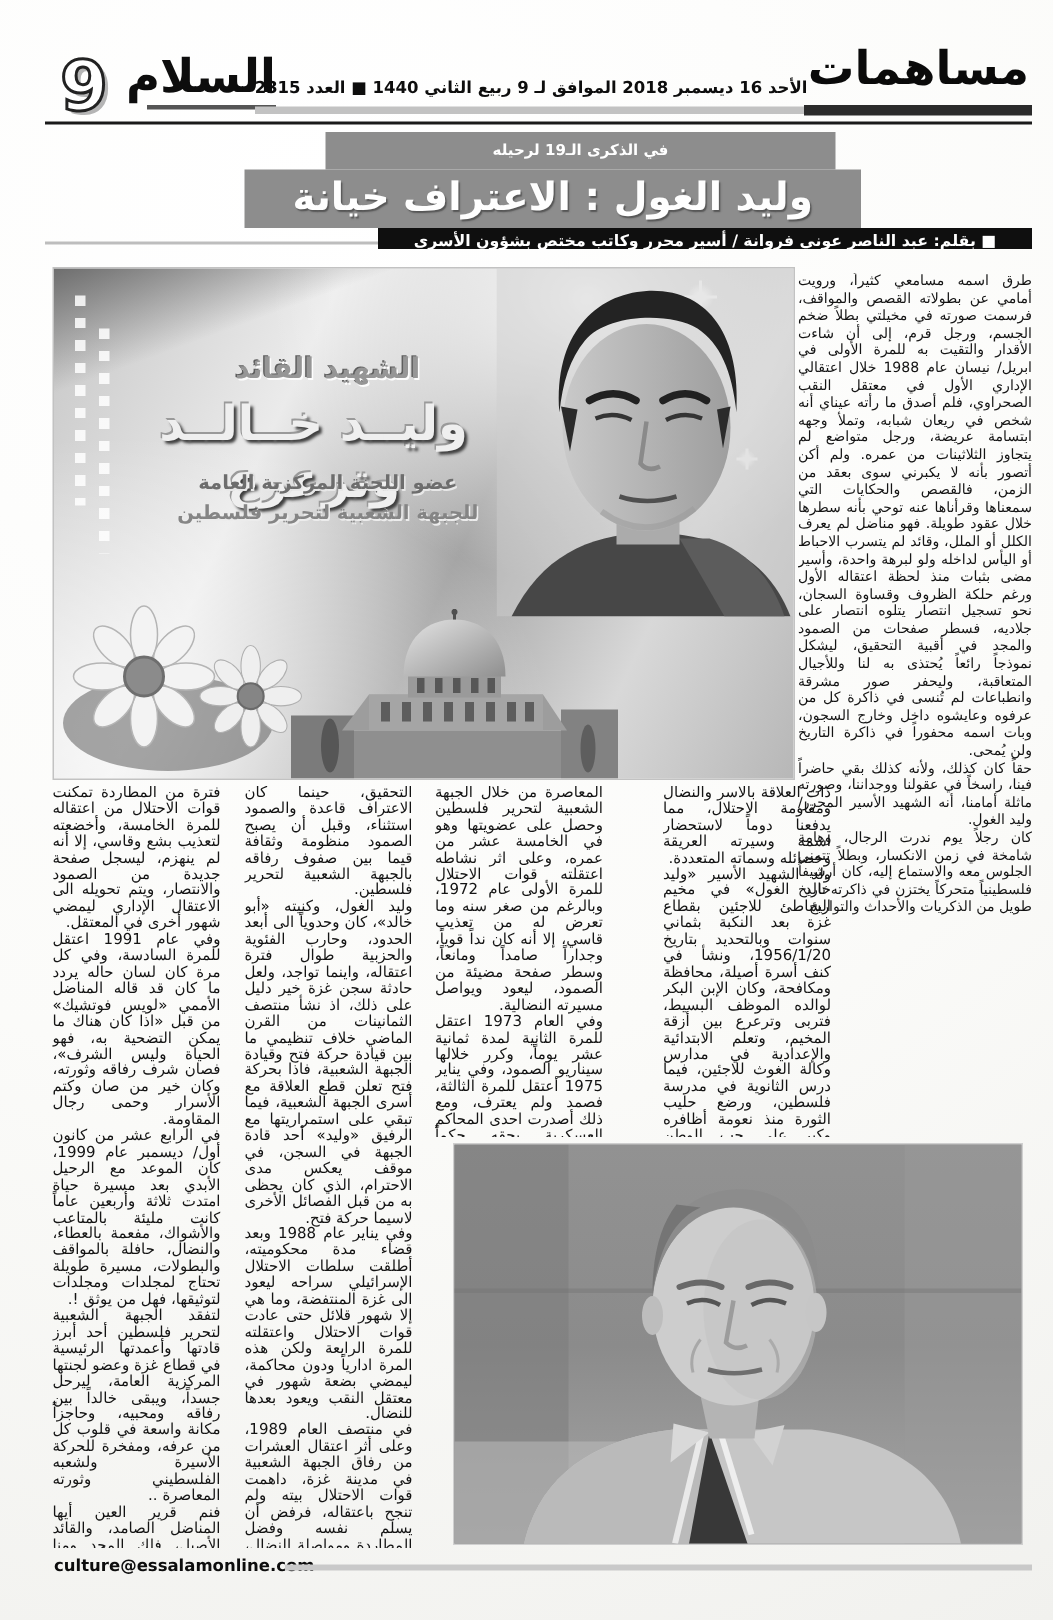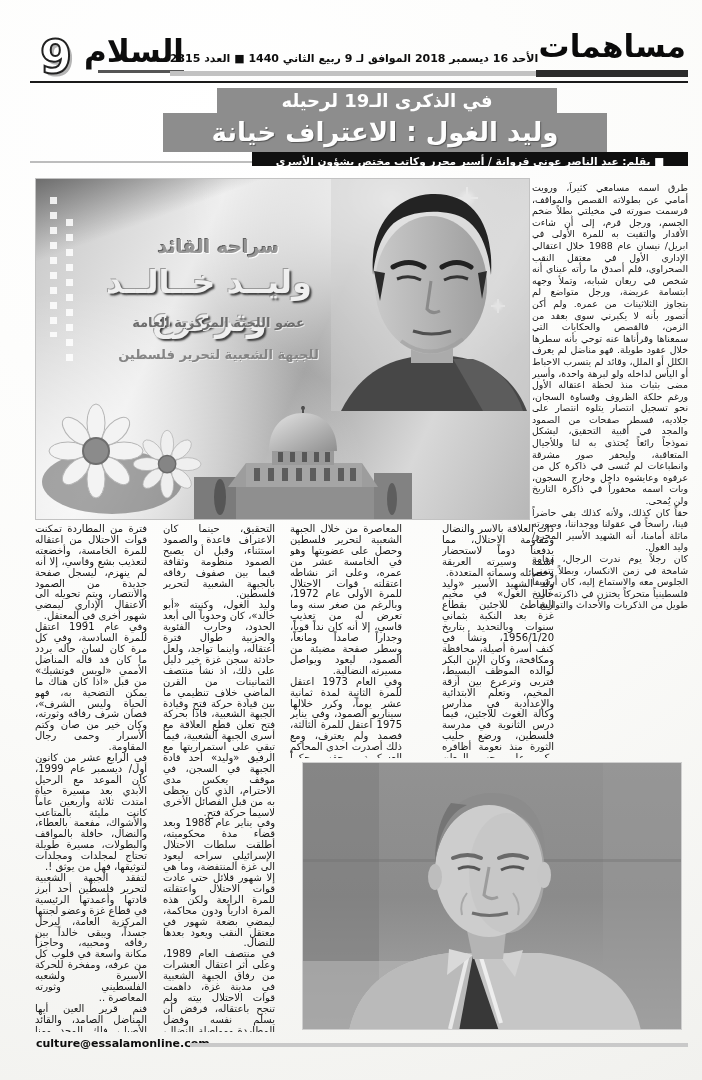--- a/index.html
+++ b/index.html
@@ -15,22 +15,22 @@
   .logo-text{font-size:31px;font-weight:bold;color:#0d0d0d;line-height:1;}
   .logo-tagline{height:3px;background:#555;margin-top:3px;}
   .dateline{position:absolute;left:168px;top:52px;width:372px;text-align:center;
     font-size:11px;font-weight:bold;color:#0d0d0d;}
   .date-underline{position:absolute;left:170px;top:71px;width:368px;height:5px;background:#c2c2c2;}
   .section{position:absolute;right:16px;top:28px;font-size:31px;font-weight:bold;color:#0a0a0a;}
   .section-underline{position:absolute;right:14px;top:70px;width:152px;height:7px;background:#2b2b2b;}
   .masthead-rule{position:absolute;left:30px;top:81px;width:658px;height:2px;background:#1a1a1a;}
   
   .kicker-bar{position:absolute;left:217px;top:88px;width:340px;height:25px;background:#8d8d8d;
-    color:#fff;font-size:18px;font-weight:bold;text-align:center;line-height:25px;}
-  .title-bar{position:absolute;left:163px;top:113px;width:444px;height:39px;background:#8d8d8d;
+    color:#fff;font-size:10px;font-weight:bold;text-align:center;line-height:25px;}
+  .title-bar{position:absolute;left:163px;top:113px;width:411px;height:39px;background:#8d8d8d;
     color:#fefefe;font-size:26px;font-weight:bold;text-align:center;line-height:39px;
     text-shadow:1px 1px 1px #555;}
   .byline-rule{position:absolute;left:30px;top:161px;width:222px;height:2px;background:#bdbdbd;}
   .byline-bar{position:absolute;left:252px;top:152px;width:436px;height:14px;background:#0f0f0f;
     color:#fff;font-size:10.5px;font-weight:bold;text-align:center;line-height:19px;}
   
   .poster{position:absolute;left:35px;top:178px;width:495px;height:342px;margin:0;overflow:hidden;
     border:1px solid #c2c2c2;box-sizing:border-box;
     background:
       linear-gradient(160deg, #6e6e6e 0%, rgba(110,110,110,0) 16%),
@@ -47,21 +47,21 @@
       linear-gradient(#fff,#fff) center/100% 2px no-repeat;opacity:.9;}
   .sp1{left:420px;top:8px;}.sp2{left:455px;top:120px;width:14px;height:14px;opacity:.7;}
   .pc-kicker{position:absolute;left:55px;top:56px;width:255px;text-align:center;
     font-size:19px;font-weight:bold;color:#969696;
     text-shadow:1px 1px 0 #fdfdfd,-1px -1px 0 #5f5f5f;}
   .pc-name{position:absolute;left:8px;top:84px;width:330px;text-align:center;
     font-size:32px;font-weight:bold;color:#efefef;letter-spacing:1px;
     text-shadow:2px 2px 2px #3f3f3f,-1px -1px 0 #9a9a9a;}
   .pc-sub1{position:absolute;left:55px;top:136px;width:255px;text-align:center;
     font-size:13px;font-weight:bold;color:#6d6d6d;text-shadow:1px 1px 0 #e8e8e8;}
-  .pc-sub2{position:absolute;left:55px;top:168px;width:255px;text-align:center;
+  .pc-sub2{position:absolute;left:55px;top:156px;width:255px;text-align:center;
     font-size:13px;font-weight:bold;color:#858585;text-shadow:1px 1px 0 #ececec;}
   .portrait-wrap{position:absolute;left:295px;top:0;width:200px;height:232px;}
   .daisies-wrap{position:absolute;left:6px;bottom:4px;width:170px;height:128px;}
   .dome-wrap{position:absolute;left:158px;bottom:0;width:218px;height:114px;}
   
   .col{position:absolute;font-size:10px;line-height:10.9px;text-align:justify;
     color:#141414;white-space:pre-line;overflow:hidden;}
   .col-r{left:532px;top:182px;width:156px;height:576px;font-size:9.4px;line-height:11.6px;}
   .col-d{left:418px;top:524px;width:112px;height:234px;margin-left:24px;}
   .col-c{left:290px;top:524px;width:112px;height:234px;}
@@ -94,21 +94,21 @@
   <div class="title-bar">وليد الغول : الاعتراف خيانة</div>
   <div class="byline-rule"></div>
   <div class="byline-bar">■ بقلم: عبد الناصر عوني فروانة / أسير محرر وكاتب مختص بشؤون الأسرى</div>
 
   <figure class="poster">
     <div class="film-dots dots1"></div>
     <div class="film-dots dots2"></div>
     <div class="sparkle sp1"></div>
     <div class="sparkle sp2"></div>
 
-    <div class="pc-kicker">سراحه القائد</div>
+    <div class="pc-kicker">الشهيد القائد</div>
     <div class="pc-name">وليــد خــالــد وترعرع</div>
     <div class="pc-sub1">عضو اللجنة المركزية العامة</div>
     <div class="pc-sub2">للجبهة الشعبية لتحرير فلسطين</div>
 
     <div class="portrait-wrap">
       <svg viewBox="0 0 200 232" width="200" height="232">
         <defs>
           <linearGradient id="faceShade" x1="0" y1="0" x2="1" y2="0">
             <stop offset="0" stop-color="#c9c9c9"></stop>
               <stop offset="1" stop-color="#9e9e9e"></stop>

